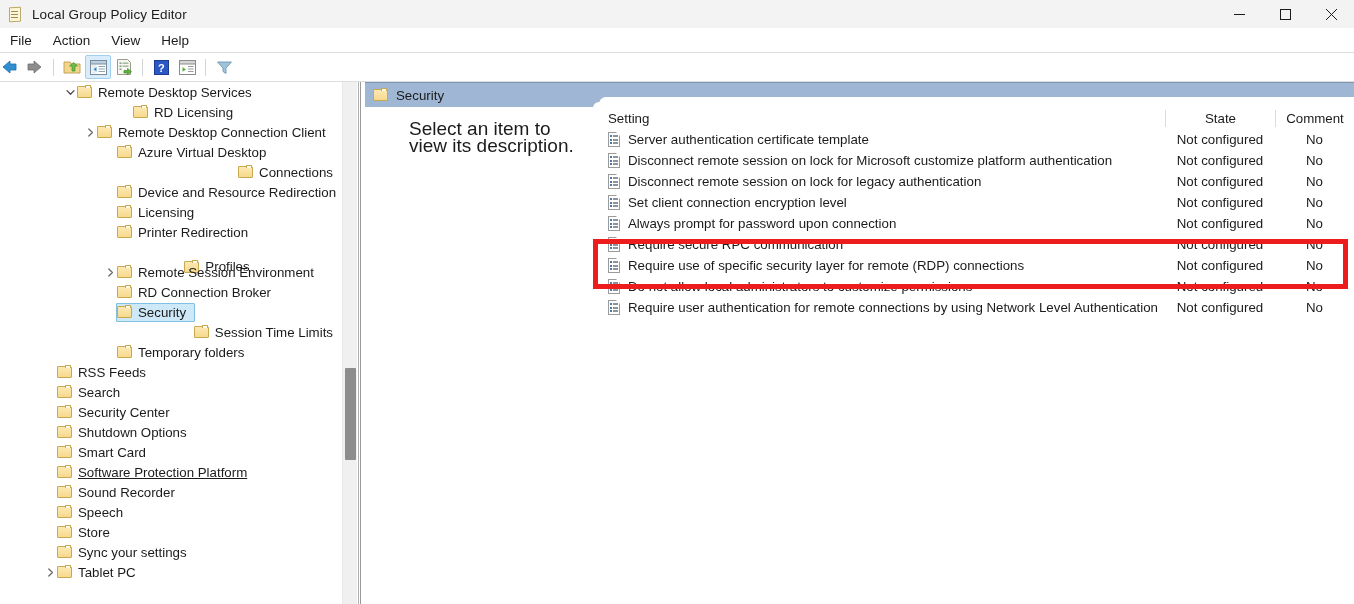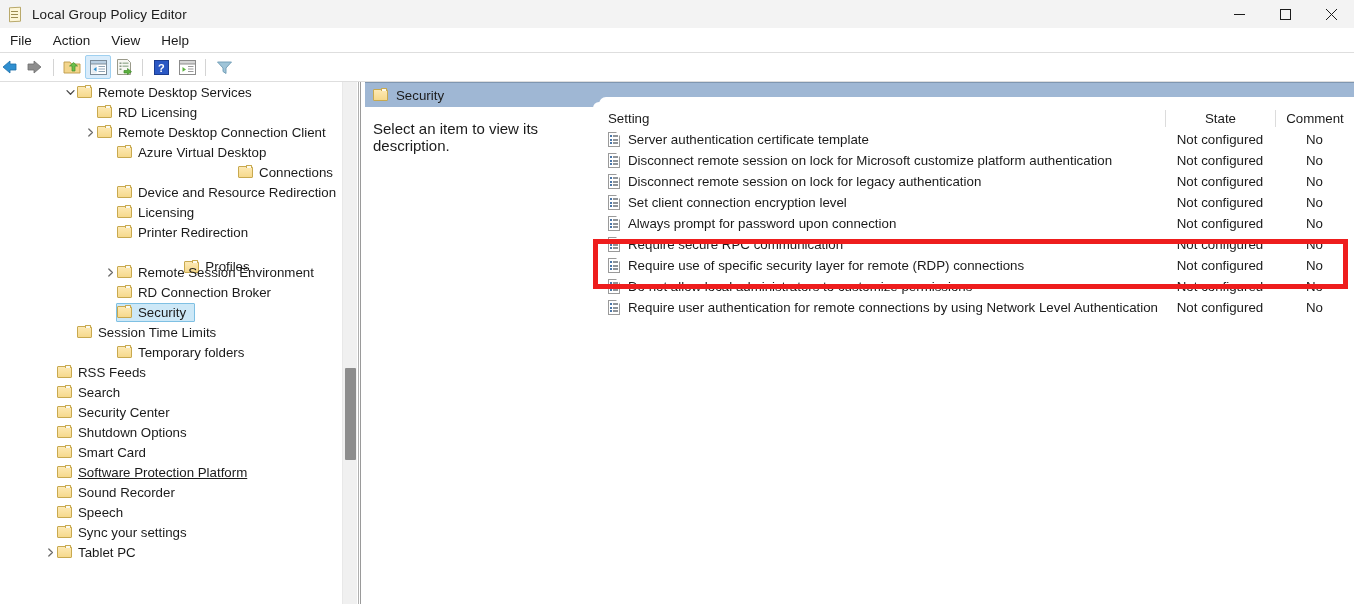--- a/index.html
+++ b/index.html
@@ -148,21 +148,21 @@
     position: absolute; left: 234px; top: 14px; width: 755px; height: 11px;
     background: #ffffff; border-top-left-radius: 7px;
   }
 
   
   #desc-col {
     position: absolute; left: 0; top: 25px; width: 234px; height: 497px;
     background: #ffffff;
   }
   #desc-text {
-    font-size: 15px; color: #1b1b1b; padding: 13px 6px 0 8px; line-height: 17px;
+    font-size: 19px; color: #1b1b1b; padding: 13px 6px 0 8px; line-height: 17px; margin-left: 36px;
   }
   #desc-divider {
     position: absolute; left: 234px; top: 25px; width: 1px; height: 497px;
     background: #ffffff;
   }
 
   
   #list-col {
     position: absolute; left: 235px; top: 25px; width: 754px; height: 497px;
     background: #ffffff;
@@ -319,21 +319,21 @@
           </svg>
         </div>
         <div class="sel-box">
           <div class="folder">
             <div class="back"></div>
             <div class="tab"></div>
           </div>
           <span class="tree-label">Remote Desktop Services</span>
         </div>
       </div>
-      <div class="tree-row" style="padding-left: 82px;">
+      <div class="tree-row" style="padding-left: 82px; gap: 36px;">
         <div class="twisty"></div>
         <div class="sel-box">
           <div class="folder">
             <div class="back"></div>
             <div class="tab"></div>
           </div>
           <span class="tree-label">RD Licensing</span>
         </div>
       </div>
       <div class="tree-row" style="padding-left: 82px;">
@@ -437,21 +437,21 @@
       <div class="tree-row selected" style="padding-left: 102px;">
         <div class="twisty"></div>
         <div class="sel-box">
           <div class="folder">
             <div class="back"></div>
             <div class="tab"></div>
           </div>
           <span class="tree-label">Security</span>
         </div>
       </div>
-      <div class="tree-row" style="padding-left: 62px;">
+      <div class="tree-row" style="padding-left: 108px; justify-content: space-between;">
         <div class="twisty"></div>
         <div class="sel-box">
           <div class="folder">
             <div class="back"></div>
             <div class="tab"></div>
           </div>
           <span class="tree-label">Session Time Limits</span>
         </div>
       </div>
       <div class="tree-row" style="padding-left: 102px;">
@@ -535,20 +535,30 @@
         </div>
       </div>
       <div class="tree-row" style="padding-left: 42px;">
         <div class="twisty"></div>
         <div class="sel-box">
           <div class="folder">
             <div class="back"></div>
             <div class="tab"></div>
           </div>
           <span class="tree-label">Speech</span>
+        </div>
+      </div>
+      <div class="tree-row" style="padding-left: 42px;">
+        <div class="twisty"></div>
+        <div class="sel-box">
+          <div class="folder">
+            <div class="back"></div>
+            <div class="tab"></div>
+          </div>
+          <span class="tree-label">Store</span>
         </div>
       </div>
       <div class="tree-row" style="padding-left: 42px;">
         <div class="twisty"></div>
         <div class="sel-box">
           <div class="folder">
             <div class="back"></div>
             <div class="tab"></div>
           </div>
           <span class="tree-label">Sync your settings</span>

